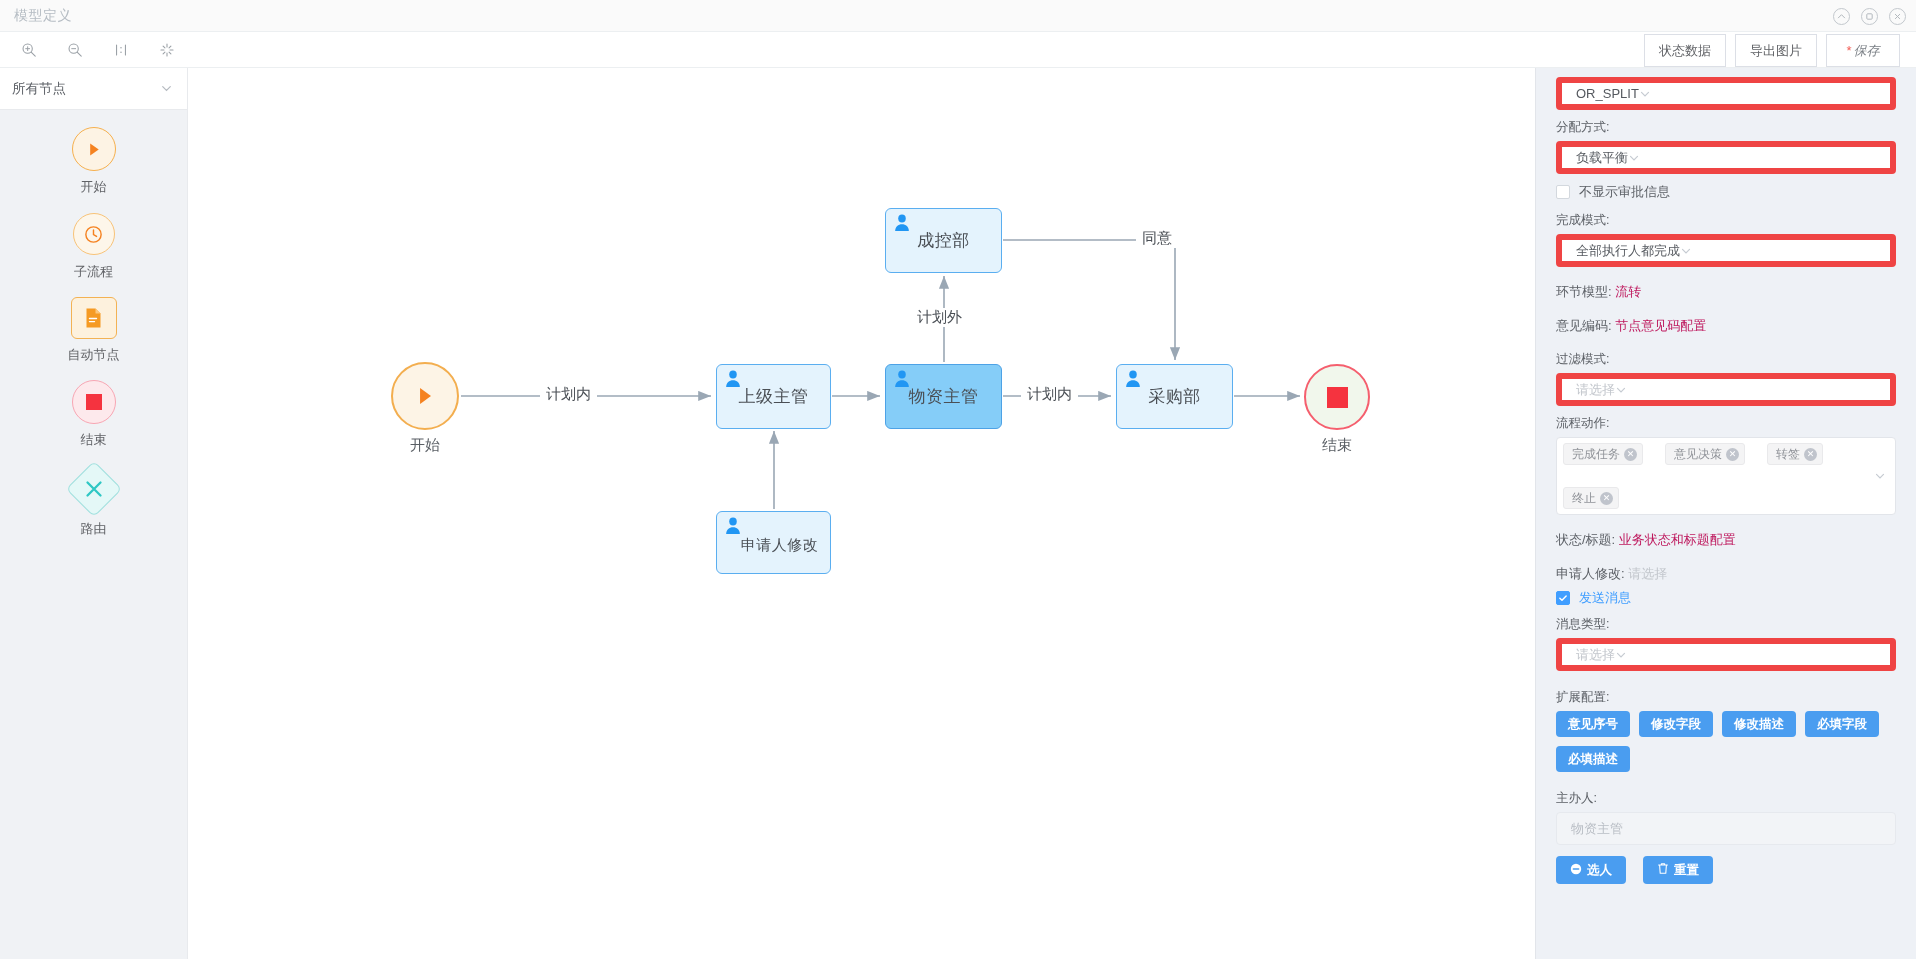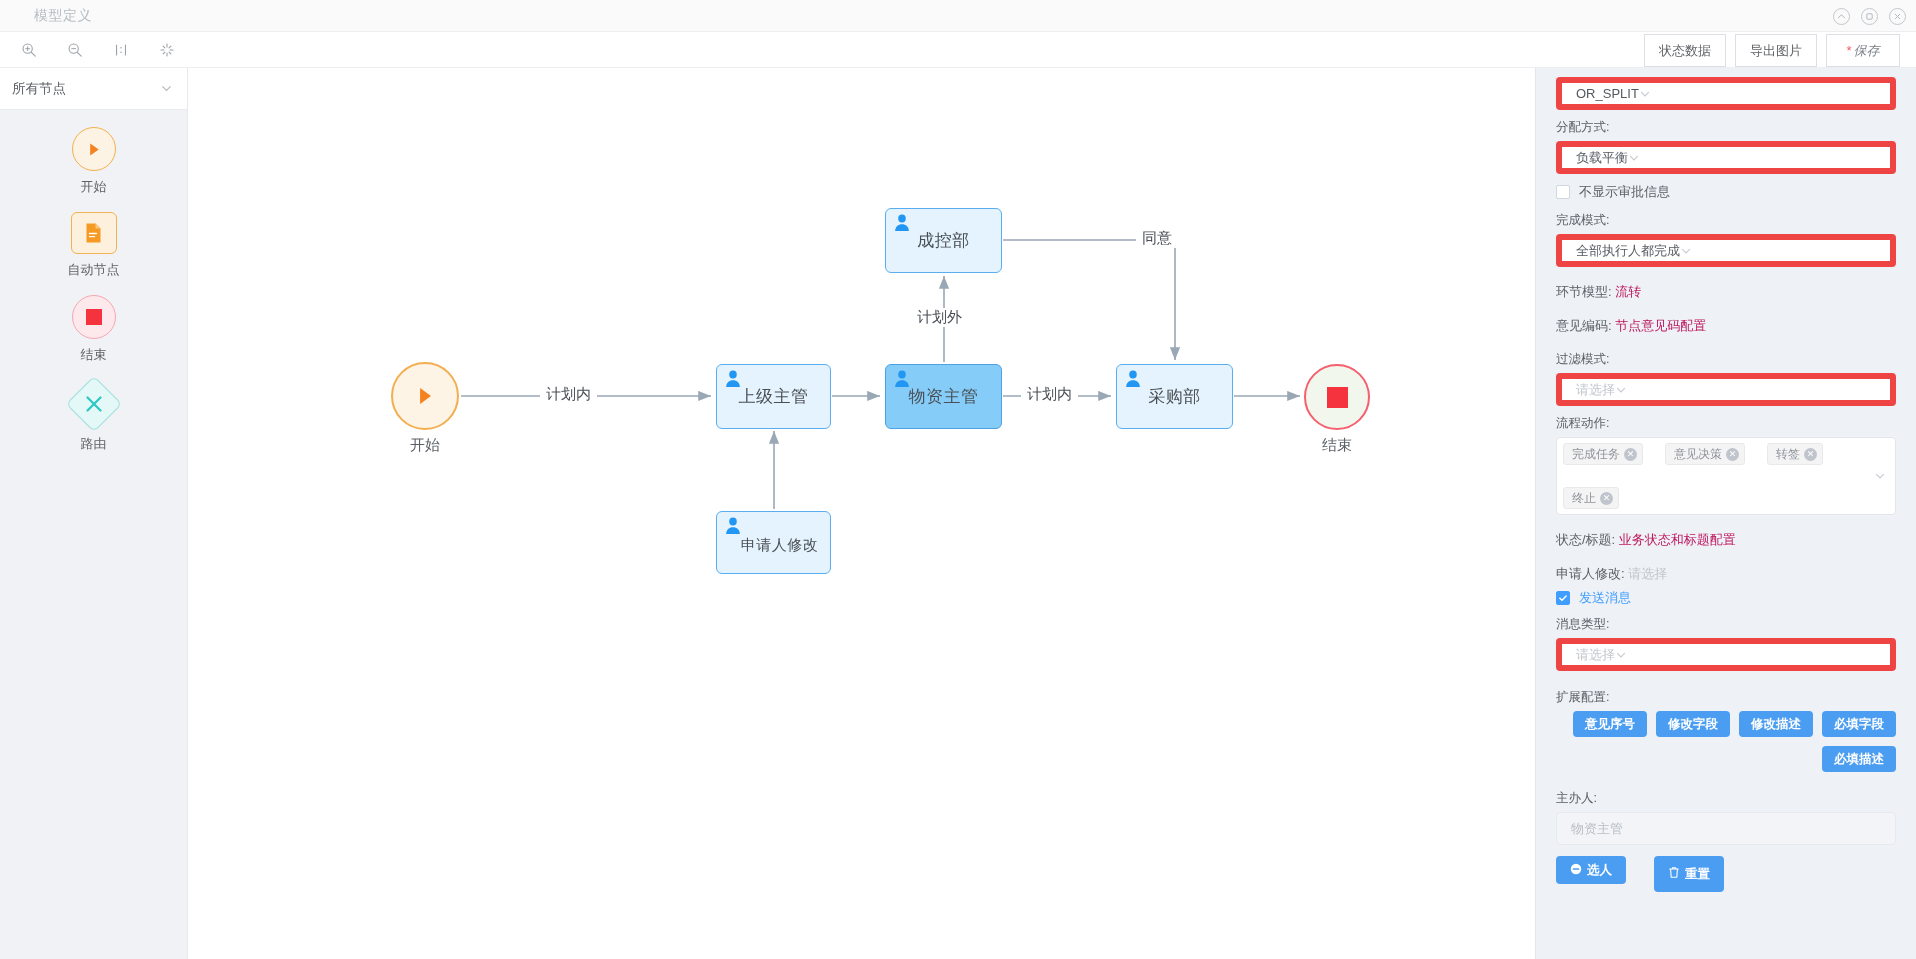--- a/index.html
+++ b/index.html
@@ -18,21 +18,21 @@
 
   .titlebar {
     height: 32px; flex: 0 0 32px;
     background: #fafafa;
     border-bottom: 1px solid #eceff1;
     display: flex; align-items: center;
     padding: 0 14px;
     position: relative;
   }
   .titlebar-title {
-    font-size: 14px; color: #b6bdc4; letter-spacing: .5px; margin-left: 20px;
+    font-size: 14px; color: #b6bdc4; letter-spacing: .5px;
   }
   .win-controls {
     position: absolute; right: 10px; top: 0; height: 32px;
     display: flex; align-items: center; gap: 11px;
   }
   .win-btn {
     width: 17px; height: 17px; border-radius: 50%;
     border: 1px solid #c3c8cd;
     display: flex; align-items: center; justify-content: center;
     color: #b2b8bd; cursor: pointer; background: transparent;
@@ -201,21 +201,21 @@
     display: inline-flex; align-items: center; gap: 4px;
     font-size: 12px; color: #909399;
   }
   .tag-x {
     width: 13px; height: 13px; border-radius: 50%;
     background: #c0c4cc; color: #fff; font-size: 9px;
     display: inline-flex; align-items: center; justify-content: center;
     cursor: pointer; line-height: 1;
   }
 
-  .ext-btns { display: flex; flex-wrap: wrap; gap: 9px; margin-top: 2px; justify-content: flex-end; }
+  .ext-btns { display: flex; flex-wrap: wrap; gap: 9px; margin-top: 2px; }
   .blue-btn {
     background: #4a9df0; color: #fff; border: none; border-radius: 4px;
     height: 26px; padding: 0 12px; font-size: 12.5px; font-weight: bold;
     cursor: pointer; font-family: "Liberation Sans", sans-serif;
     display: inline-flex; align-items: center; gap: 5px;
   }
   .input-ro {
     width: 100%; height: 33px;
     background: #f2f4f7; border: 1px solid #e6e9ee; border-radius: 4px;
     display: flex; align-items: center; padding: 0 14px;
@@ -302,20 +302,31 @@
           <div class="pal-shape">
             <div class="shape-circle-orange">
               <svg width="19" height="19" viewBox="0 0 20 20">
                   <path d="M6.5 3.8l9 6.2-9 6.2z" fill="#f58220"></path>
                 </svg>
             </div>
           </div>
           <span class="pal-label">开始</span>
         </div>
 
+        <div class="pal-item">
+          <div class="pal-shape">
+            <div class="shape-circle-orange" style="width:42px;height:42px;background:#fdf6ea;border-color:#f8c378">
+              <svg width="21" height="21" viewBox="0 0 22 22">
+                  <circle cx="11" cy="11" r="8" stroke="#f58220" stroke-width="1.5" fill="none"></circle>
+                  <path d="M11 6.2V11l3.2 2" stroke="#f58220" stroke-width="1.5" fill="none" stroke-linecap="round"></path>
+                </svg>
+            </div>
+          </div>
+          <span class="pal-label">子流程</span>
+        </div>
 
 
         <div class="pal-item">
           <div class="pal-shape" style="height:44px">
             <div class="shape-rect-orange">
               <svg width="19" height="22" viewBox="0 0 18 22">
                   <path d="M2 1.6h9l5 5v13.8H2z" fill="#f59a23"></path>
                   <path d="M11 1.6l5 5h-5z" fill="#fbc77e"></path>
                   <path d="M5 11.5h7M5 14.6h5" stroke="#fff" stroke-width="1.4" stroke-linecap="round"></path>
                 </svg>
@@ -597,21 +608,21 @@
         <div class="bottom-btns">
           <button class="blue-btn" style="height:28px;padding:0 14px;">
             <span>
               <svg width="12" height="12" viewBox="0 0 12 12">
                   <circle cx="6" cy="6" r="5.2" fill="#fff"></circle>
                   <path d="M3.4 6h5.2" stroke="#4a9df0" stroke-width="1.6" stroke-linecap="round"></path>
                 </svg>
             </span>
             <span>选人</span>
           </button>
-          <button class="blue-btn" style="height:36px;padding:12px 14px;margin-left:11px;">
+          <button class="blue-btn" style="height:28px;padding:12px 14px;">
             <span>
               <svg width="12" height="13" viewBox="0 0 12 13">
                   <path d="M1.6 3h8.8M4.4 3V1.8h3.2V3M2.6 3l.6 8.2h5.6L9.4 3z" stroke="#fff" stroke-width="1.1" fill="none" stroke-linecap="round" stroke-linejoin="round"></path>
                 </svg>
             </span>
             <span>重置</span>
           </button>
         </div>
       </div>
 

